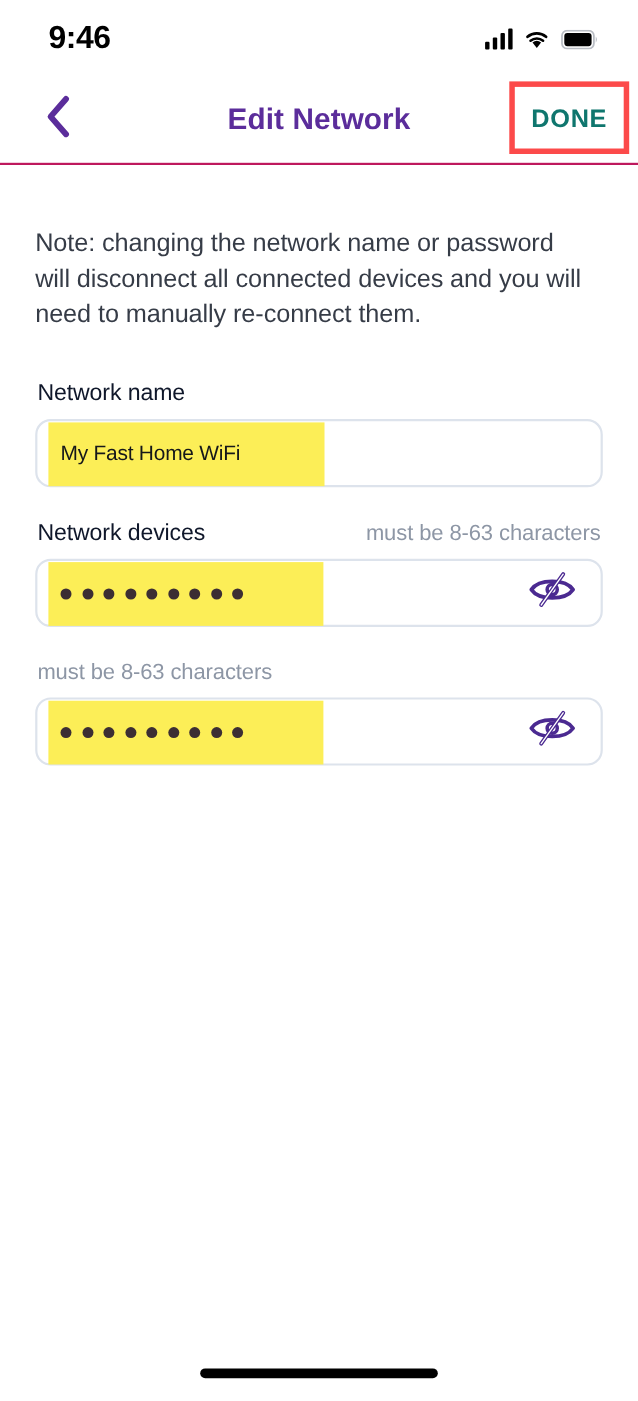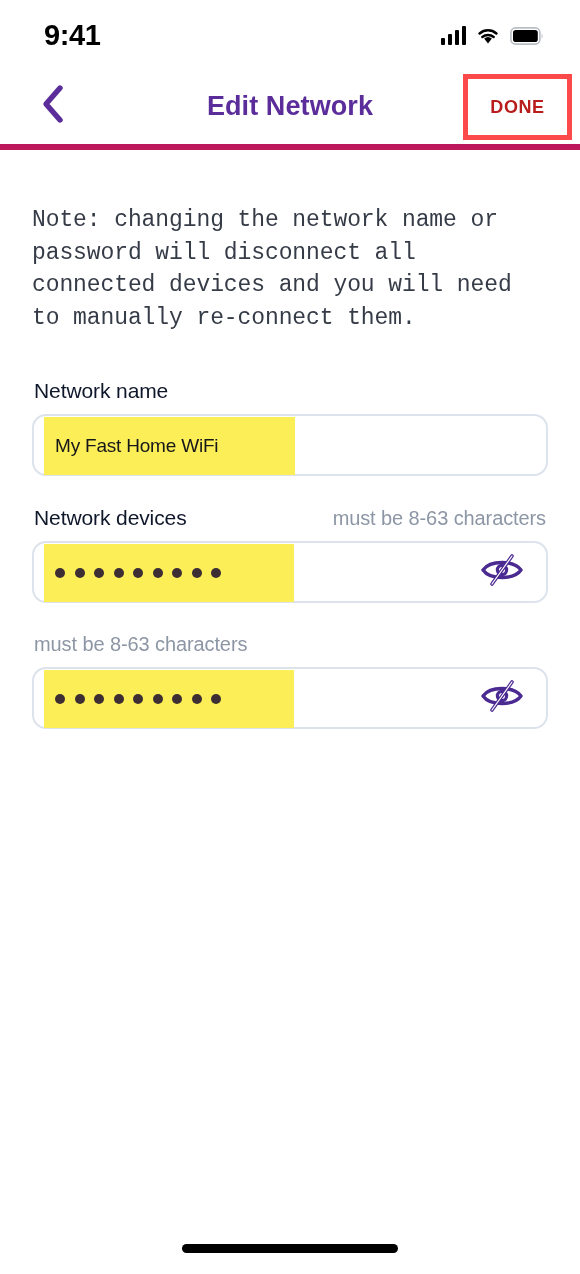--- a/index.html
+++ b/index.html
@@ -66,21 +66,21 @@
 
   .wifi-ico { width: 26px; height: 19px; display:block; }
   .batt-ico { width: 34px; height: 18px; display:block; }
 
   
   .nav-bar {
     position: absolute;
     top: 68px; left: 0;
     width: 580px;
     height: 82px;
-    border-bottom: 6px solid #be185d;
+    border-bottom: 2px solid #be185d;
     display: flex;
     align-items: center;
   }
   .nav-back {
     position: absolute;
     left: 24px;
     top: 50%;
     transform: translateY(-50%);
     width: 58px;
     height: 58px;
@@ -104,41 +104,40 @@
     width: 109px;
     height: 66px;
     border: 5px solid #FC4A4A;
     background: transparent;
     display: flex;
     align-items: center;
     justify-content: center;
     cursor: pointer;
   }
   .nav-done {
-    font-size: 18px;
+    font-size: 23px;
     font-weight: bold;
-    color: #b91c1c;
+    color: #0f766e;
     letter-spacing: 0.6px;
   }
 
   
   .content {
     position: absolute;
     top: 150px; left: 0;
     width: 580px;
     padding: 54px 32px 0 32px;
   }
 
   .note {
     font-size: 23px;
     line-height: 1.42;
     color: #363c47;
     letter-spacing: -0.1px;
     max-width: 500px;
-    font-family: Liberation Mono, monospace;
   }
 
   .field-group { margin-top: 44px; }
   .field-group.tight { margin-top: 30px; }
 
   .field-head {
     display: flex;
     align-items: baseline;
     justify-content: space-between;
     padding: 0 2px 0 2px;
@@ -224,21 +223,21 @@
     background: #000000;
     cursor: pointer;
   }
 </style>
 </head>
 <body>
 
 <div class="phone">
 
   <div class="status-bar">
-    <div class="status-time">9:41</div>
+    <div class="status-time">9:46</div>
     <div class="status-icons">
       <span class="signal">
         <i></i>
           <i></i>
           <i></i>
           <i></i>
       </span>
       <span>
         <svg class="wifi-ico" viewBox="0 0 26 19" xmlns="http://www.w3.org/2000/svg">
           <path d="M13 17.6 L9.1 12.6 a6.3 6.3 0 0 1 7.8 0 Z" fill="#000"></path>

